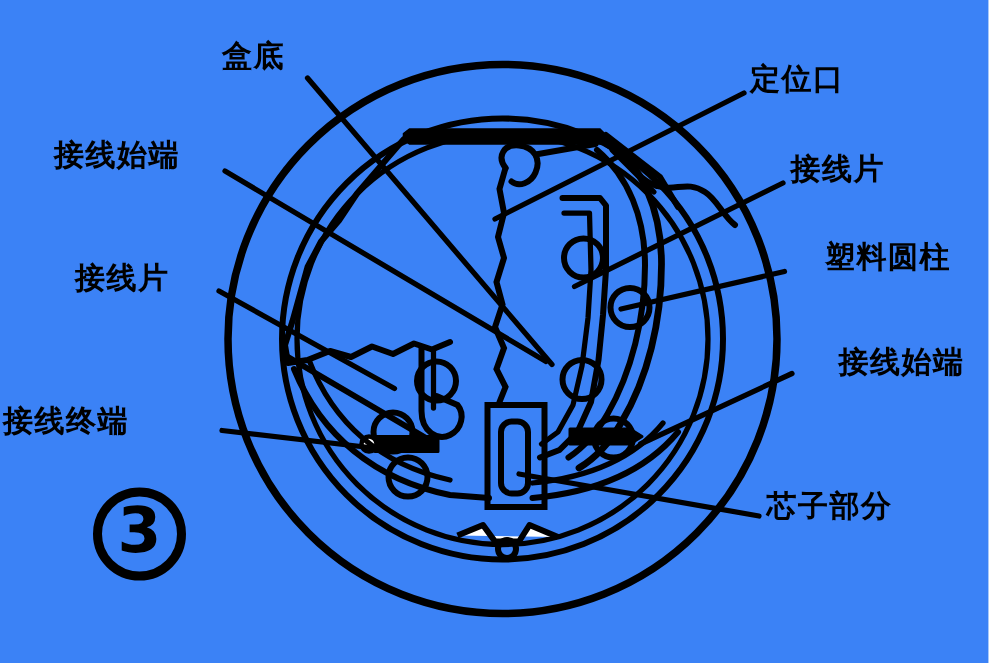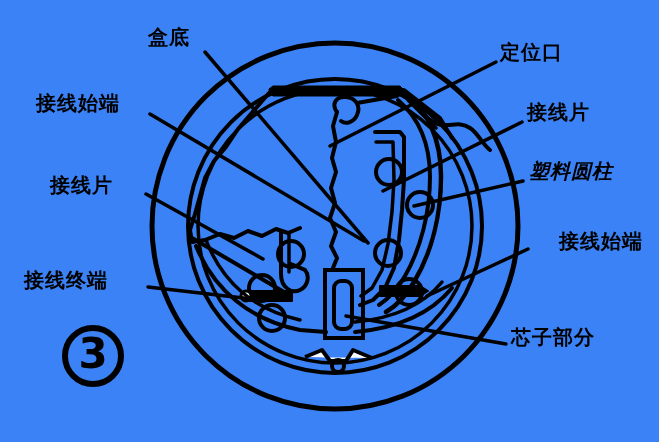--- a/index.html
+++ b/index.html
@@ -175,27 +175,27 @@
       <line x1="506" y1="344" x2="346" y2="316"></line>
     </g>
   </svg>
 
   <div class="lbl" style="left:148px;top:27px;">盒底</div>
 
   <div class="lbl" style="left:36px;top:93px;">接线始端</div>
 
   <div class="lbl" style="left:50px;top:175px;">接线片</div>
 
-  <div class="lbl" style="left:24px;top:270px;">接线终端</div>
+  <div class="lbl" style="left:2px;top:270px;">接线终端</div>
 
   <div class="lbl" style="left:500px;top:42px;">定位口</div>
 
   <div class="lbl" style="left:527px;top:102px;">接线片</div>
 
-  <div class="lbl" style="left:529px;top:161px;font-style:italic;">塑料圆柱</div>
+  <div class="lbl" style="left:550px;top:161px;">塑料圆柱</div>
 
   <div class="lbl" style="left:559px;top:231px;">接线始端</div>
 
   <div class="lbl" style="left:511px;top:327px;">芯子部分</div>
 
   <div class="fignum" style="left:62px;top:325px;">
     <span>3</span>
   </div>
 
 </div>

